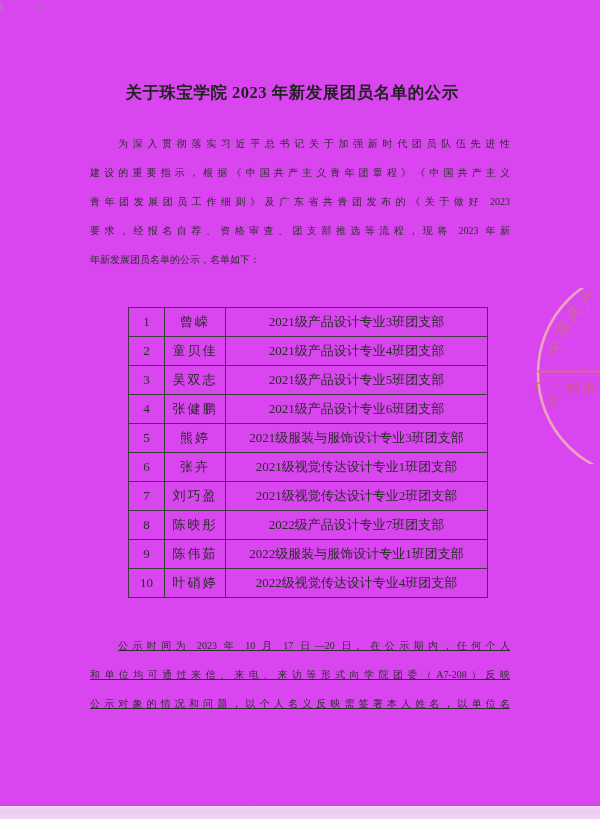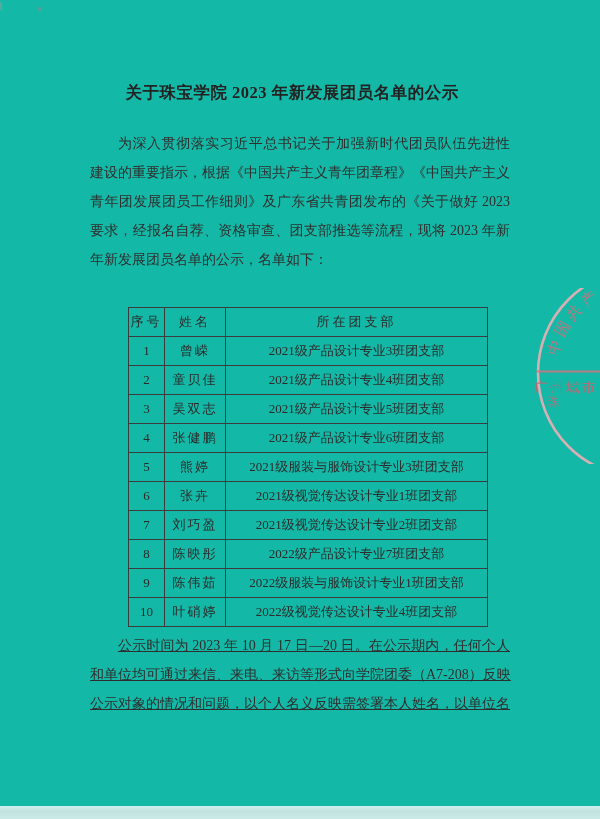--- a/index.html
+++ b/index.html
@@ -4,29 +4,29 @@
 <style>
   html,body{margin:0;padding:0;}
   body{
     width:600px;height:819px;
     background:#ffffff;
     font-family:"Liberation Serif","DejaVu Serif",serif;
     color:#2b2b2b;
   }
   .doc{
     position:relative;width:600px;height:819px;
-    background:#14b8a6;overflow:hidden;
+    background:#d946ef;overflow:hidden;
   }
   .doc-title{
     position:absolute;top:82px;left:0;width:584px;
     text-align:center;
     font-size:16.5px;font-weight:bold;letter-spacing:.5px;
     color:#222;
   }
-  .para{position:absolute;left:90px;width:420px;font-size:14px;color:#2e2e2e;}
+  .para{position:absolute;left:90px;width:420px;font-size:10px;color:#2e2e2e;}
   .para-intro{top:129px;}
   .para-closing{top:631px;text-decoration:underline;}
   .pline{
     height:29px;line-height:29px;
     text-align:justify;text-align-last:justify;
     text-justify:inter-character;
     white-space:nowrap;overflow:visible;
   }
   .pline.indent{padding-left:28px;}
   .pline.lastline{text-align-last:left;}
@@ -71,25 +71,20 @@
     <div class="pline lastline">年新发展团员名单的公示，名单如下：</div>
   </div>
 
   <table class="roster">
     <colgroup>
         <col class="col-no">
         <col class="col-name">
         <col class="col-branch">
       </colgroup>
     <tbody>
-        <tr>
-      <th>序号</th>
-      <th>姓名</th>
-      <th>所在团支部</th>
-    </tr>
     <tr>
       <td>1</td>
       <td class="name-cell">曾嵘</td>
       <td>2021级产品设计专业3班团支部</td>
     </tr>
     <tr>
       <td>2</td>
       <td class="name-cell">童贝佳</td>
       <td>2021级产品设计专业4班团支部</td>
     </tr>

